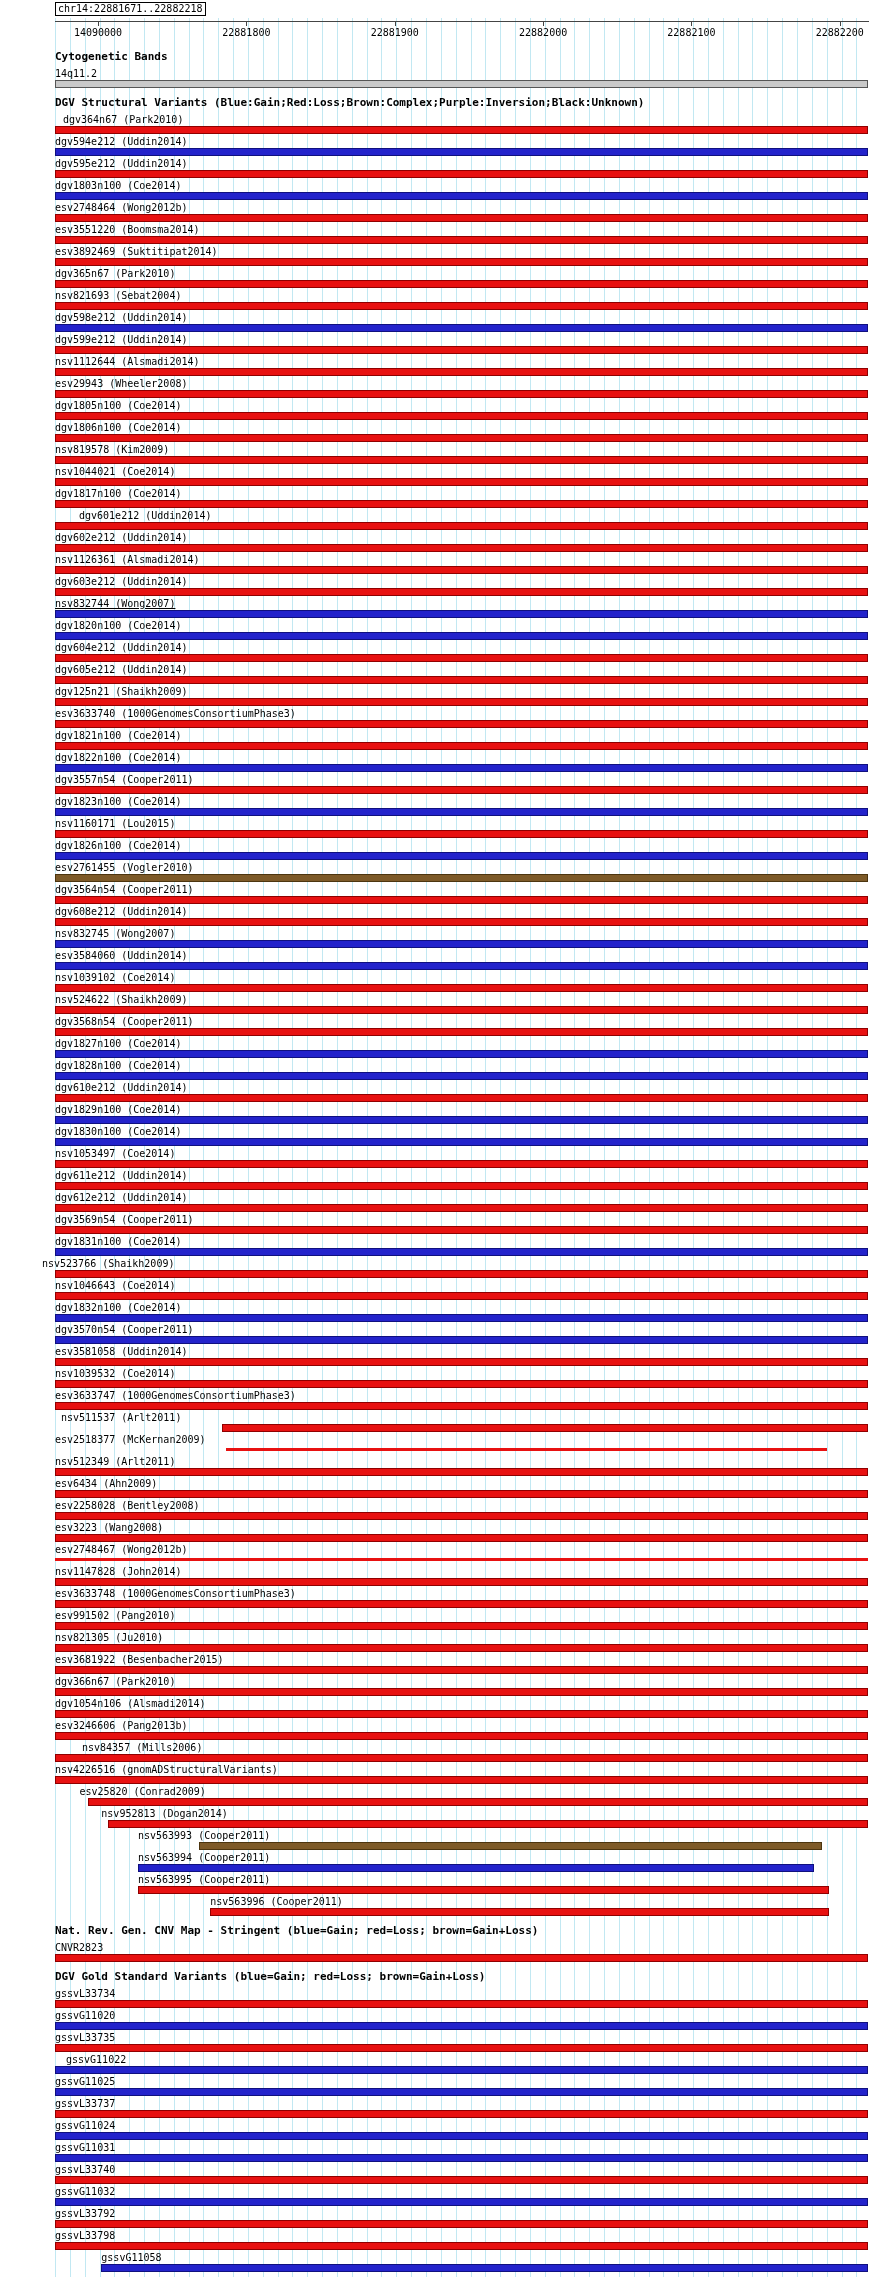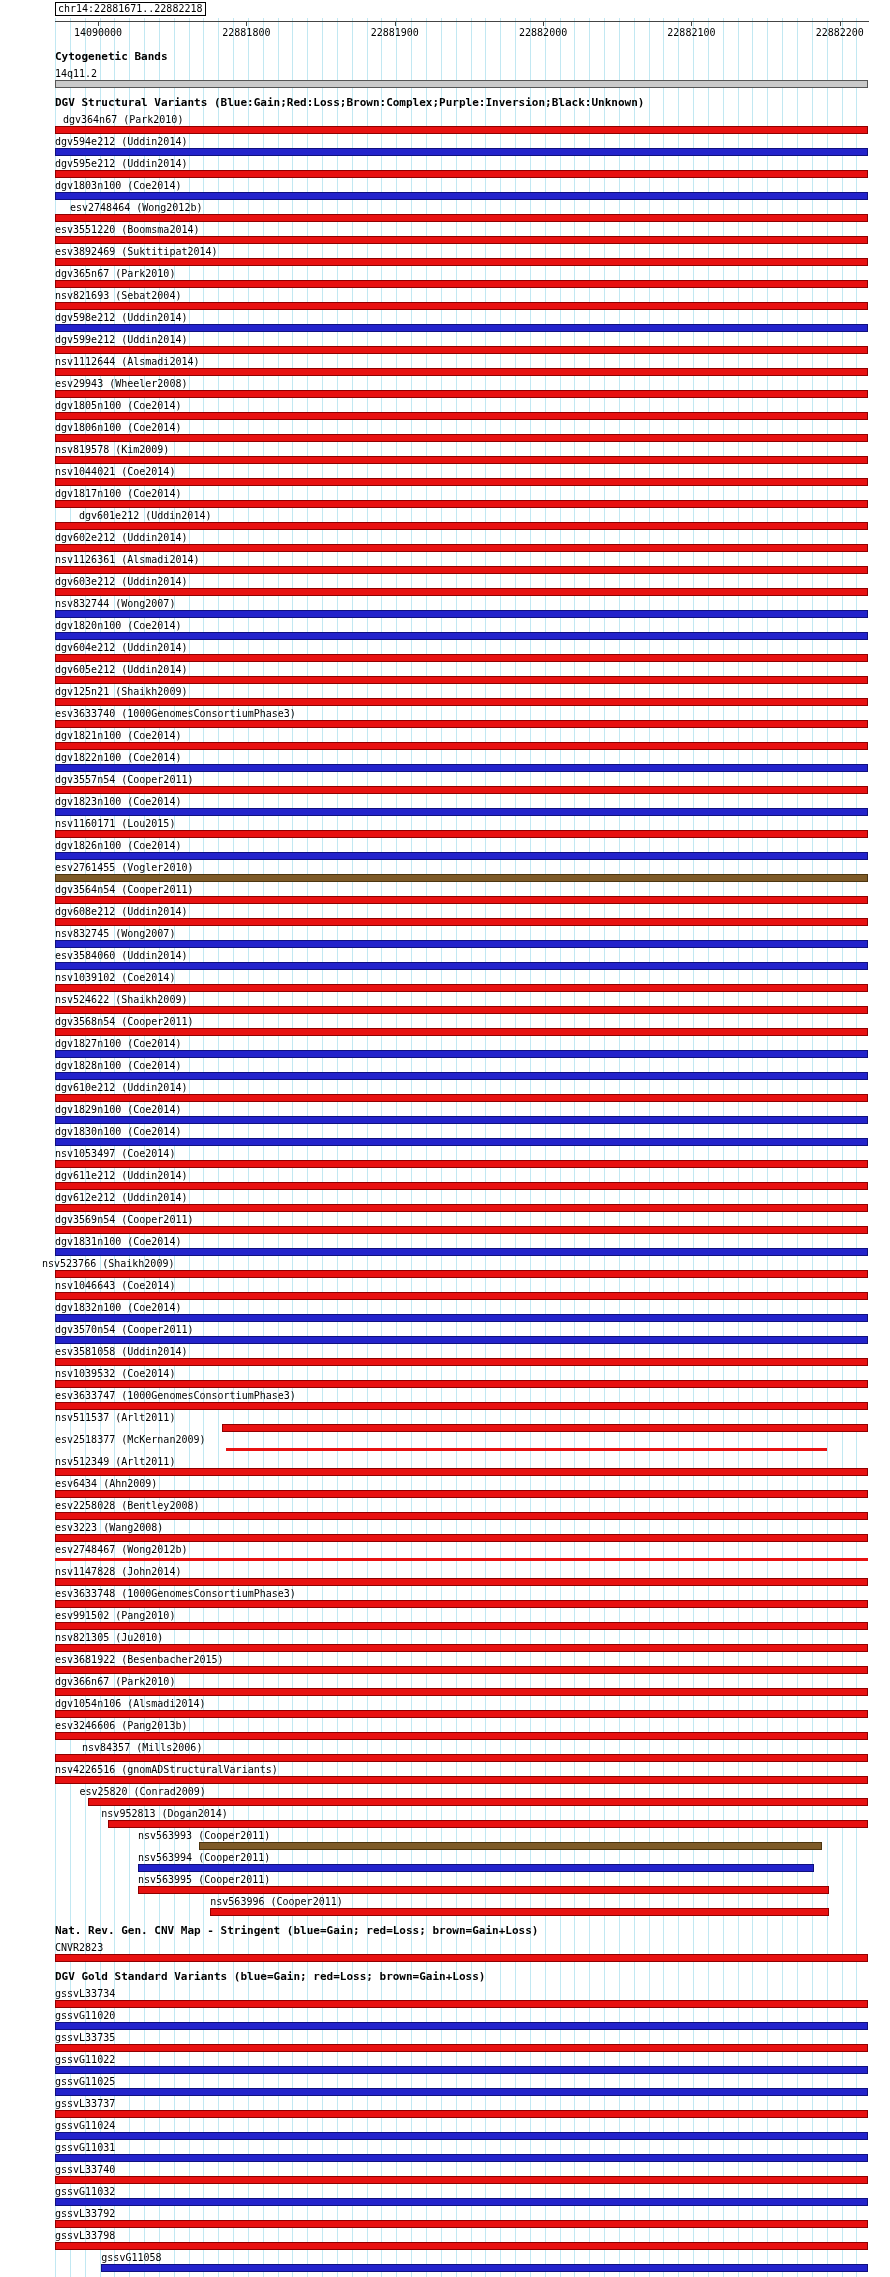--- a/index.html
+++ b/index.html
@@ -94,21 +94,21 @@
         </div>
         <div class="track-row">
           <div class="f-label" style="left: 55px;">dgv595e212 (Uddin2014)</div>
           <div class="f-bar" style="background: rgb(232, 17, 17); border-color: rgb(143, 0, 0); left: 55px; width: 813px;"></div>
         </div>
         <div class="track-row">
           <div class="f-label" style="left: 55px;">dgv1803n100 (Coe2014)</div>
           <div class="f-bar" style="background: rgb(35, 35, 203); border-color: rgb(16, 16, 126); left: 55px; width: 813px;"></div>
         </div>
         <div class="track-row">
-          <div class="f-label" style="left: 55px; margin-left: 15px;">esv2748464 (Wong2012b)</div>
+          <div class="f-label" style="left: 55px;">esv2748464 (Wong2012b)</div>
           <div class="f-bar" style="background: rgb(232, 17, 17); border-color: rgb(143, 0, 0); left: 55px; width: 813px;"></div>
         </div>
         <div class="track-row">
           <div class="f-label" style="left: 55px;">esv3551220 (Boomsma2014)</div>
           <div class="f-bar" style="background: rgb(232, 17, 17); border-color: rgb(143, 0, 0); left: 55px; width: 813px;"></div>
         </div>
         <div class="track-row">
           <div class="f-label" style="left: 55px;">esv3892469 (Suktitipat2014)</div>
           <div class="f-bar" style="background: rgb(232, 17, 17); border-color: rgb(143, 0, 0); left: 55px; width: 813px;"></div>
         </div>
@@ -166,21 +166,21 @@
         </div>
         <div class="track-row">
           <div class="f-label" style="left: 55px;">nsv1126361 (Alsmadi2014)</div>
           <div class="f-bar" style="background: rgb(232, 17, 17); border-color: rgb(143, 0, 0); left: 55px; width: 813px;"></div>
         </div>
         <div class="track-row">
           <div class="f-label" style="left: 55px;">dgv603e212 (Uddin2014)</div>
           <div class="f-bar" style="background: rgb(232, 17, 17); border-color: rgb(143, 0, 0); left: 55px; width: 813px;"></div>
         </div>
         <div class="track-row">
-          <div class="f-label" style="left: 55px;">nsv832744 (Wong2007)</div>
+          <div class="f-label" style="left: 55px; text-decoration: underline;">nsv832744 (Wong2007)</div>
           <div class="f-bar" style="background: rgb(35, 35, 203); border-color: rgb(16, 16, 126); left: 55px; width: 813px;"></div>
         </div>
         <div class="track-row">
           <div class="f-label" style="left: 55px;">dgv1820n100 (Coe2014)</div>
           <div class="f-bar" style="background: rgb(35, 35, 203); border-color: rgb(16, 16, 126); left: 55px; width: 813px;"></div>
         </div>
         <div class="track-row">
           <div class="f-label" style="left: 55px;">dgv604e212 (Uddin2014)</div>
           <div class="f-bar" style="background: rgb(232, 17, 17); border-color: rgb(143, 0, 0); left: 55px; width: 813px;"></div>
         </div>
@@ -314,21 +314,21 @@
         </div>
         <div class="track-row">
           <div class="f-label" style="left: 55px;">nsv1039532 (Coe2014)</div>
           <div class="f-bar" style="background: rgb(232, 17, 17); border-color: rgb(143, 0, 0); left: 55px; width: 813px;"></div>
         </div>
         <div class="track-row">
           <div class="f-label" style="left: 55px;">esv3633747 (1000GenomesConsortiumPhase3)</div>
           <div class="f-bar" style="background: rgb(232, 17, 17); border-color: rgb(143, 0, 0); left: 55px; width: 813px;"></div>
         </div>
         <div class="track-row">
-          <div class="f-label" style="left: 55px;">nsv511537 (Arlt2011)</div>
+          <div class="f-label" style="left: 61px;">nsv511537 (Arlt2011)</div>
           <div class="f-bar" style="background: rgb(232, 17, 17); border-color: rgb(143, 0, 0); left: 221.665px; width: 646.335px;"></div>
         </div>
         <div class="track-row">
           <div class="f-label" style="left: 55px;">esv2518377 (McKernan2009)</div>
           <div class="f-bar thin" style="background: rgb(232, 17, 17); left: 225.73px; width: 601.62px;"></div>
         </div>
         <div class="track-row">
           <div class="f-label" style="left: 55px;">nsv512349 (Arlt2011)</div>
           <div class="f-bar" style="background: rgb(232, 17, 17); border-color: rgb(143, 0, 0); left: 55px; width: 813px;"></div>
         </div>
@@ -428,21 +428,21 @@
         </div>
         <div class="track-row">
           <div class="f-label" style="left: 55px;">gssvG11020</div>
           <div class="f-bar" style="background: rgb(35, 35, 203); border-color: rgb(16, 16, 126); left: 55px; width: 813px;"></div>
         </div>
         <div class="track-row">
           <div class="f-label" style="left: 55px;">gssvL33735</div>
           <div class="f-bar" style="background: rgb(232, 17, 17); border-color: rgb(143, 0, 0); left: 55px; width: 813px;"></div>
         </div>
         <div class="track-row">
-          <div class="f-label" style="left: 55px;">gssvG11022</div>
+          <div class="f-label" style="left: 66px;">gssvG11022</div>
           <div class="f-bar" style="background: rgb(35, 35, 203); border-color: rgb(16, 16, 126); left: 55px; width: 813px;"></div>
         </div>
         <div class="track-row">
           <div class="f-label" style="left: 55px;">gssvG11025</div>
           <div class="f-bar" style="background: rgb(35, 35, 203); border-color: rgb(16, 16, 126); left: 55px; width: 813px;"></div>
         </div>
         <div class="track-row">
           <div class="f-label" style="left: 55px;">gssvL33737</div>
           <div class="f-bar" style="background: rgb(232, 17, 17); border-color: rgb(143, 0, 0); left: 55px; width: 813px;"></div>
         </div>

